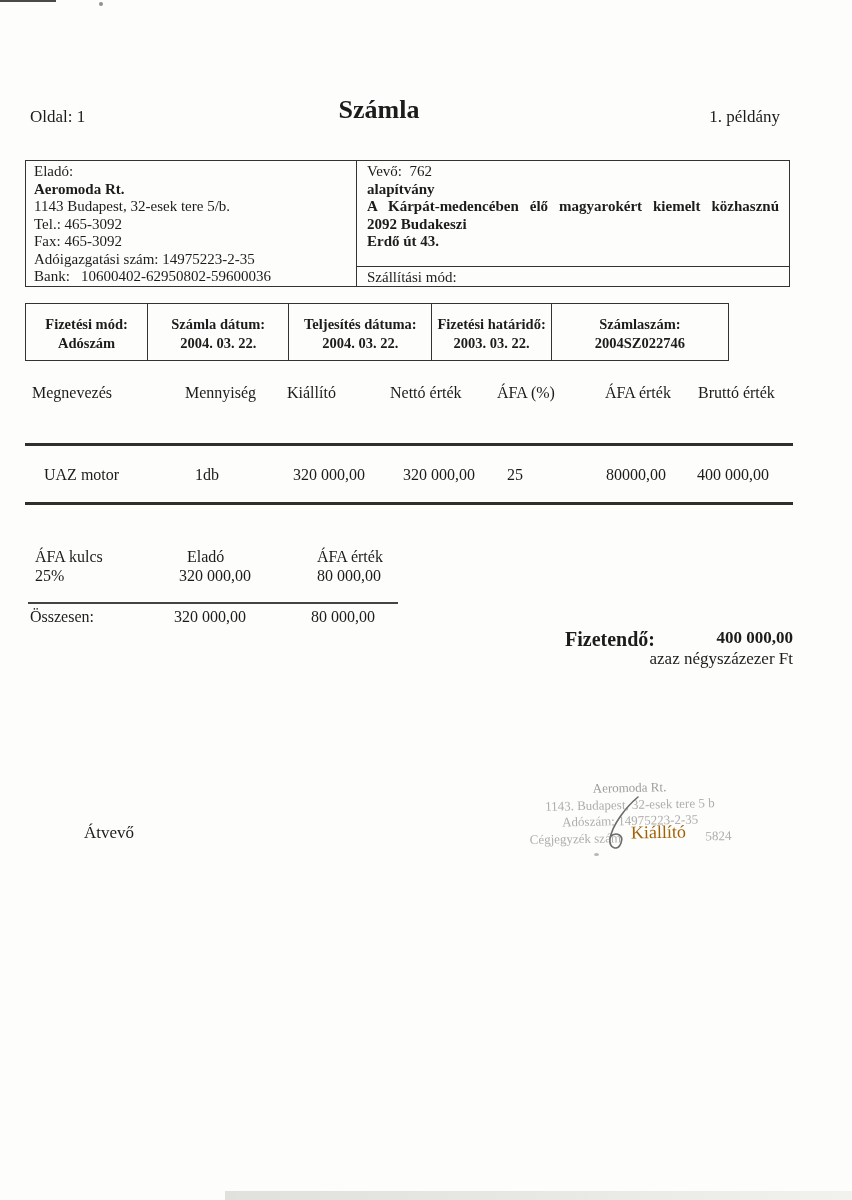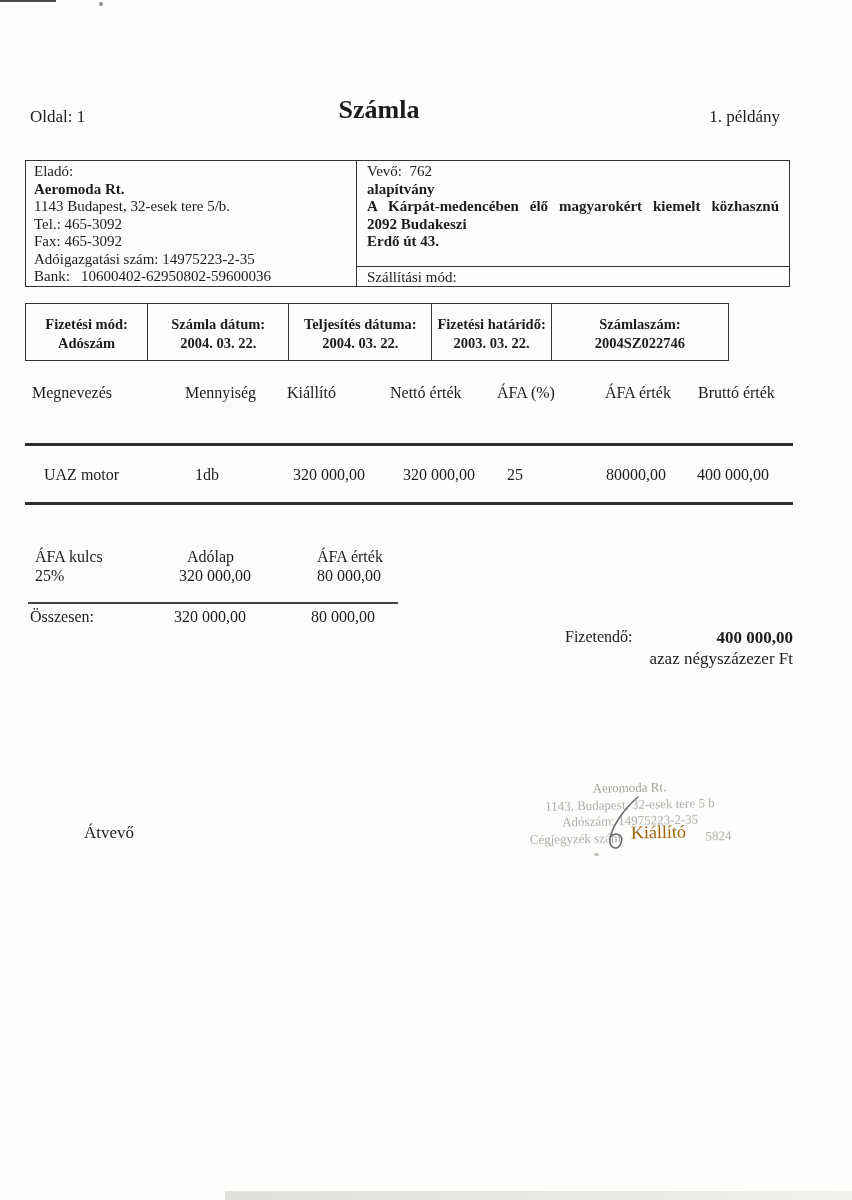--- a/index.html
+++ b/index.html
@@ -49,21 +49,21 @@
   .col-head { top:384px; font-size:16px; }
   .rule { background:#2f2f2f; }
   .item-cell { top:466px; font-size:16px; }
 
   
   .vat-head { top:548px; font-size:16px; }
   .vat-val { top:567px; font-size:16px; }
   .vat-total { top:608px; font-size:16px; }
 
   
-  .payable-label { left:565px; top:628px; font-size:16px; font-weight:normal; }
+  .payable-label { left:565px; top:628px; font-size:20px; font-weight:bold; }
   .payable-value { left:650px; top:628px; width:143px; text-align:right; font-size:17px; font-weight:bold; }
   .in-words { left:560px; top:649px; width:233px; text-align:right; font-size:17px; }
 
   
   .receiver { left:84px; top:823px; font-size:17px; }
   .stamp {
     left:490px; top:780px; width:280px; text-align:center;
     color:#aeaeac; font-size:13px; line-height:16.5px;
     transform:rotate(-1.2deg);
   }
@@ -158,21 +158,21 @@
     <div class="abs item-cell" style="left:403px;">320 000,00</div>
     <div class="abs item-cell" style="left:507px;">25</div>
     <div class="abs item-cell" style="left:606px;">80000,00</div>
     <div class="abs item-cell" style="left:697px;">400 000,00</div>
   </div>
 
   <div class="abs rule" style="left:25px; top:502px; width:768px; height:3px;"></div>
 
   <div>
     <div class="abs vat-head" style="left:35px;">ÁFA kulcs</div>
-    <div class="abs vat-head" style="left:187px;">Adólap</div>
+    <div class="abs vat-head" style="left:187px;">Eladó</div>
     <div class="abs vat-head" style="left:317px;">ÁFA érték</div>
 
     <div class="abs vat-val" style="left:35px;">25%</div>
     <div class="abs vat-val" style="left:179px;">320 000,00</div>
     <div class="abs vat-val" style="left:317px;">80 000,00</div>
 
     <div class="abs" style="left:28px; top:602px; width:370px; height:1.5px; background:#444;"></div>
 
     <div class="abs vat-total" style="left:30px;">Összesen:</div>
     <div class="abs vat-total" style="left:174px;">320 000,00</div>

